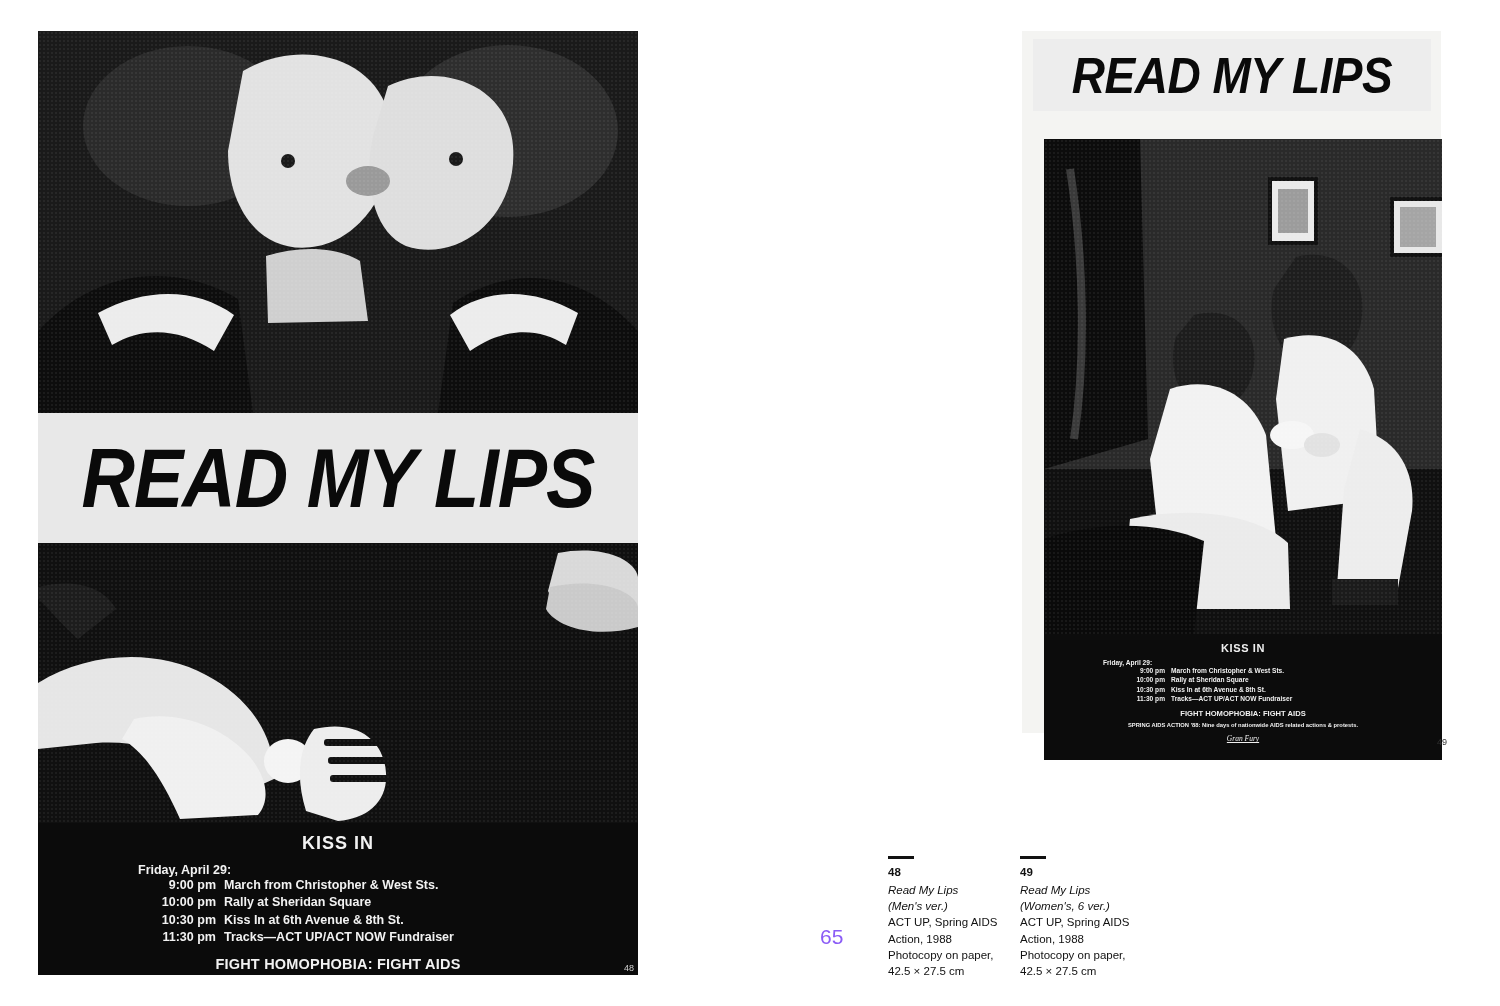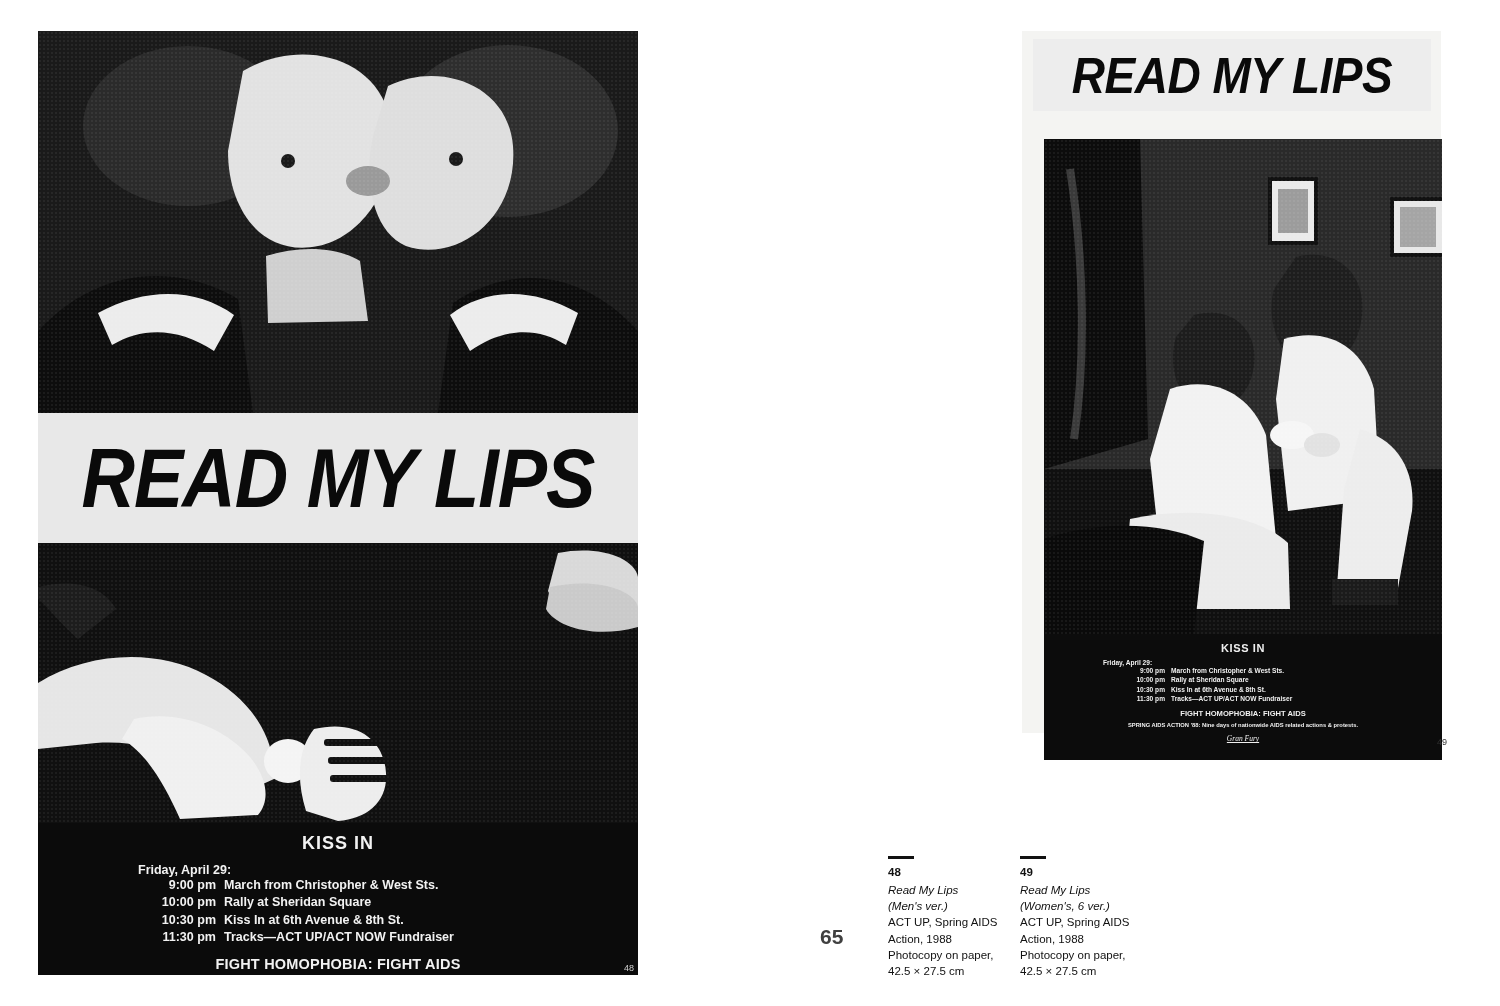--- a/index.html
+++ b/index.html
@@ -70,21 +70,21 @@
 
   
   .captions{position:absolute;left:888px;top:856px;width:320px;}
   .cap{position:absolute;top:0;width:135px;font-size:11.5px;color:#111;line-height:1.42;}
   .cap .rule{width:26px;height:2.5px;background:#111;margin-bottom:5px;}
   .cap .num{font-weight:bold;font-size:11.5px;margin-bottom:2px;}
   .cap .t{font-style:italic;}
   .cap.c48{left:0;}
   .cap.c49{left:132px;}
 
-  .folio{position:absolute;left:820px;top:925px;font-size:21px;font-weight:bold;color:#404040;}
+  .folio{position:absolute;left:820px;top:925px;font-size:21px;font-weight:normal;color:#8b5cf6;}
 
   
   .grain{position:absolute;inset:0;pointer-events:none;
     background-image:radial-gradient(rgba(255,255,255,.10) 1px, transparent 1.2px);
     background-size:4px 4px;opacity:.55;}
 </style>
 </head>
 <body>
 
 <div class="poster-left">

